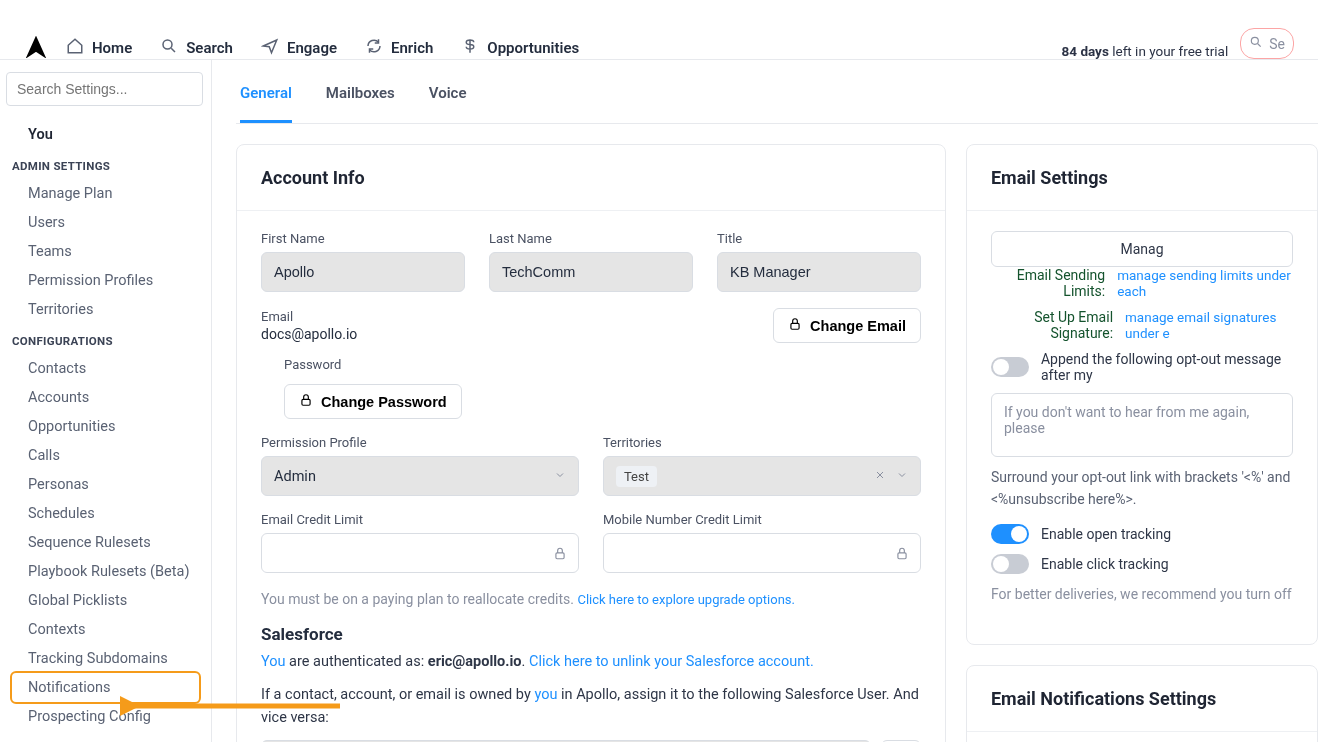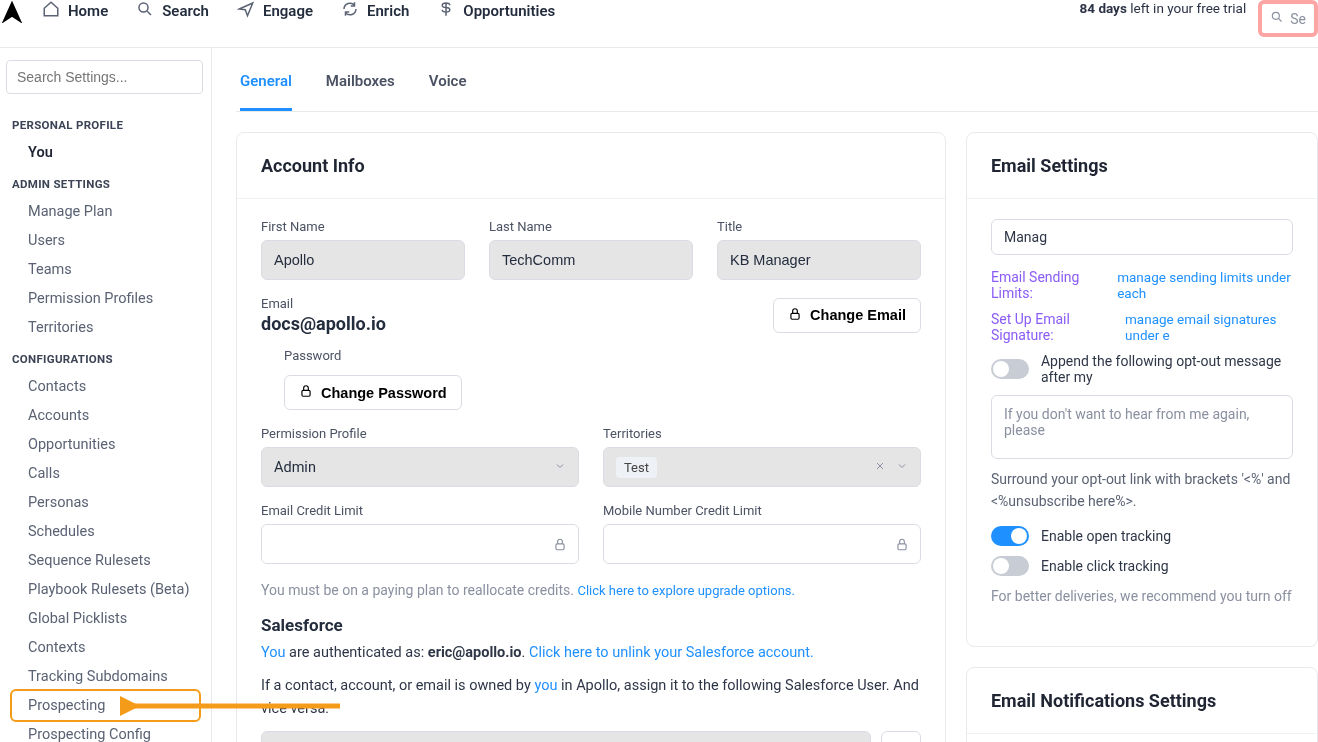--- a/index.html
+++ b/index.html
@@ -1,28 +1,28 @@
 <!DOCTYPE html>
 <html><head>
 <meta charset="utf-8">
 <style>
 * { box-sizing: border-box; margin: 0; padding: 0; }
 body { font-family: -apple-system, BlinkMacSystemFont, "Segoe UI", Roboto, sans-serif; font-size: 14px; color: #242d3e; background: #fff; width: 1318px; height: 742px; overflow: hidden; }
 
 
-.topnav { display: flex; align-items: flex-start; height: 48px; border-bottom: 1px solid #e7e9ed; padding: 0 0; }
+.topnav { display: flex; align-items: flex-end; height: 60px; border-bottom: 1px solid #e7e9ed; padding: 0 24px; }
 .logo { width: 24px; height: 24px; margin-right: 18px; display:flex; align-items:center; justify-content:center;}
 .logo svg { width: 22px; height: 22px; }
 .nav-items { display: flex; gap: 28px; align-items: center; }
 .nav-item { display: flex; align-items: center; gap: 8px; color: #242d3e; font-weight: 600; font-size: 15px; cursor: pointer; }
 .nav-item svg { width: 18px; height: 18px; stroke: #5a6273; }
 .spacer { flex: 1; }
 .trial { font-size: 13.5px; color: #2b3245; margin-right: 12px; white-space: nowrap; }
 .trial b { font-weight: 700; }
-.top-search { display: flex; align-items: center; gap: 6px; border: 4px solid #fca5a5; border-radius: 6px; padding: 6px 8px; color: #8a90a0; font-size: 14px; min-width: 44px; }
+.top-search { display: flex; align-items: center; gap: 6px; border: 1px solid #fca5a5; border-radius: 14px; padding: 6px 8px; color: #8a90a0; font-size: 14px; min-width: 44px; }
 .top-search svg { width: 14px; height: 14px; }
 
 
 .layout { display: flex; height: calc(742px - 48px); }
 
 
 .sidebar { width: 212px; border-right: 1px solid #e7e9ed; padding: 12px 0 0 0; overflow-y: auto; position: relative; }
 .sidebar::-webkit-scrollbar { width: 6px; }
 .settings-search { margin: 0 8px 14px 6px; }
 .settings-search input { width: 100%; border: 1px solid #d9dde3; border-radius: 4px; padding: 8px 10px; font-size: 14px; color: #555; }
@@ -49,51 +49,51 @@
 
 .form-row { display: flex; gap: 24px; margin-bottom: 16px; }
 .form-field { flex: 1; display: flex; flex-direction: column; }
 .form-label { font-size: 13px; color: #4b5263; margin-bottom: 6px; }
 .input, .select, .optlike { width: 100%; border: 1px solid #d9dde3; border-radius: 6px; padding: 8px 12px; font-size: 14.5px; color: #242d3e; background: #e5e5e5; height: 40px; display: flex; align-items: center; justify-content: space-between; }
 .select { cursor: pointer; }
 .select svg, .optlike svg { width: 12px; height: 12px; stroke: #8a90a0; }
 .chip { background: #eef1f5; border-radius: 4px; padding: 3px 8px; font-size: 13px; color: #444; }
 .email-row { display: flex; align-items: center; justify-content: space-between; margin-bottom: 14px; }
 .email-block .form-label { margin-bottom: 2px; }
-.email-val { font-weight: 700; font-size: 18px; }
+.email-val { font-weight: 400; font-size: 14px; }
 .btn { display: inline-flex; align-items: center; gap: 8px; border: 1px solid #d9dde3; border-radius: 6px; padding: 8px 14px; font-size: 14.5px; font-weight: 600; cursor: pointer; background: #fff; }
 .btn svg { width: 14px; height: 14px; }
 
 .locked { position: relative; }
 .locked .input { padding-right: 34px; background: #fff; }
 .locked .lock-pos { position: absolute; right: 12px; top: 50%; transform: translateY(-50%); color:#8a90a0;}
 
 .help { font-size: 14px; color: #8a90a0; line-height: 1.5; }
 .help .link { color: #1e90ff; font-size: 13px; cursor: pointer; }
 .section-sub { font-size: 17px; font-weight: 700; margin: 14px 0 6px; }
 .para { font-size: 14.5px; color: #2e3647; line-height: 1.6; margin-bottom: 10px; }
 .para .link { color: #1e90ff; cursor: pointer; }
 
 .select-with-icons { display:flex; gap:10px; }
 .select-with-icons .optlike { flex:1; }
 .icon-btn { width: 40px; height:40px; display:flex;align-items:center;justify-content:center; border:1px solid #d9dde3; border-radius:6px; cursor:pointer;}
 .check { color:#22a55a; }
 
 
 .rc-row { display:flex; align-items:center; gap:12px; margin-bottom: 10px; font-size:14px; color:#2e3647; }
-.rc-label { font-size:14px; color:#8b5cf6; }
+.rc-label { font-size:14px; color:#14532d;text-align:right; }
 .link-blue { color:#1e90ff; cursor:pointer; font-size: 13.5px; }
 .toggle { position:relative; width: 38px; height: 20px; background:#c8ccd4; border-radius: 999px; cursor:pointer; flex-shrink:0;}
 .toggle::after { content:""; position:absolute; top:2px; left:2px; width:16px; height:16px; background:#fff; border-radius:50%; transition: .15s;}
 .toggle.on { background:#1e90ff; }
 .toggle.on::after { left: 20px; }
 .textarea { width: 100%; min-height: 64px; border:1px solid #d9dde3; border-radius:6px; padding:10px 12px; font-size:14px; color:#8a90a0; margin-top:4px; }
 .small-note { font-size:14px; color:#5a6273; line-height:1.55; margin: 10px 0 14px;}
 .rc-desc { font-size:14px; color:#8a90a0; line-height:1.55; margin-bottom: 14px;}
-.manage-input { border:1px solid #d9dde3; border-radius:6px; height:36px; display:flex; align-items:center; justify-content:flex-start; padding: 0 12px; font-size:14px; color:#2e3647; margin-bottom: 14px;}
+.manage-input { border:1px solid #d9dde3; border-radius:6px; height:36px; display:flex; align-items:center; justify-content:center; padding: 0 12px; font-size:14px; color:#2e3647; }
 
 
 .annot-arrow { position: absolute; left: 120px; top: 692px; pointer-events:none; z-index: 20;}
 .scrollbar-hint { position:absolute; right: -6px; top: 0; width: 6px; height: 520px; background: #f1f2f4; }
 </style>
 </head>
 <body>
 
 <div class="topnav">
   <div class="logo">
@@ -146,21 +146,20 @@
   </div>
 </div>
 
 <div class="layout">
 
   <div class="sidebar">
     <div class="settings-search">
       <input placeholder="Search Settings..." style="">
     </div>
     <div class="sidebar-section">
-      <div class="sidebar-heading">PERSONAL PROFILE</div>
       <div class="sidebar-item active">You</div>
     </div>
     <div class="sidebar-section">
       <div class="sidebar-heading">ADMIN SETTINGS</div>
       <div class="sidebar-item">Manage Plan</div>
       <div class="sidebar-item">Users</div>
       <div class="sidebar-item">Teams</div>
       <div class="sidebar-item">Permission Profiles</div>
       <div class="sidebar-item">Territories</div>
     </div>
@@ -170,21 +169,21 @@
       <div class="sidebar-item">Accounts</div>
       <div class="sidebar-item">Opportunities</div>
       <div class="sidebar-item">Calls</div>
       <div class="sidebar-item">Personas</div>
       <div class="sidebar-item">Schedules</div>
       <div class="sidebar-item">Sequence Rulesets</div>
       <div class="sidebar-item">Playbook Rulesets (Beta)</div>
       <div class="sidebar-item">Global Picklists</div>
       <div class="sidebar-item">Contexts</div>
       <div class="sidebar-item">Tracking Subdomains</div>
-      <div class="sidebar-item highlighted">Prospecting</div>
+      <div class="sidebar-item highlighted">Notifications</div>
       <div class="sidebar-item">Prospecting Config</div>
     </div>
     <div class="scrollbar-hint"></div>
   </div>
 
   <div class="content">
     <div class="tabs">
       <div class="tab active">General</div>
       <div class="tab">Mailboxes</div>
       <div class="tab">Voice</div>

